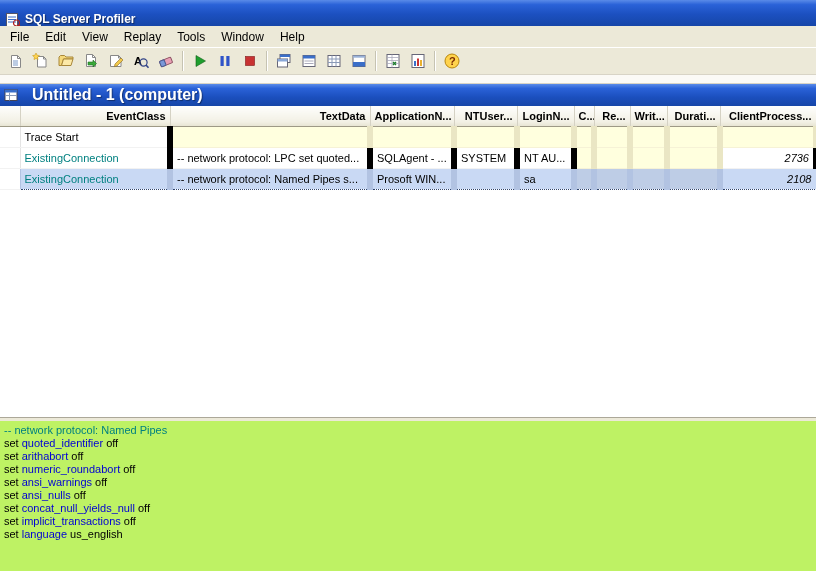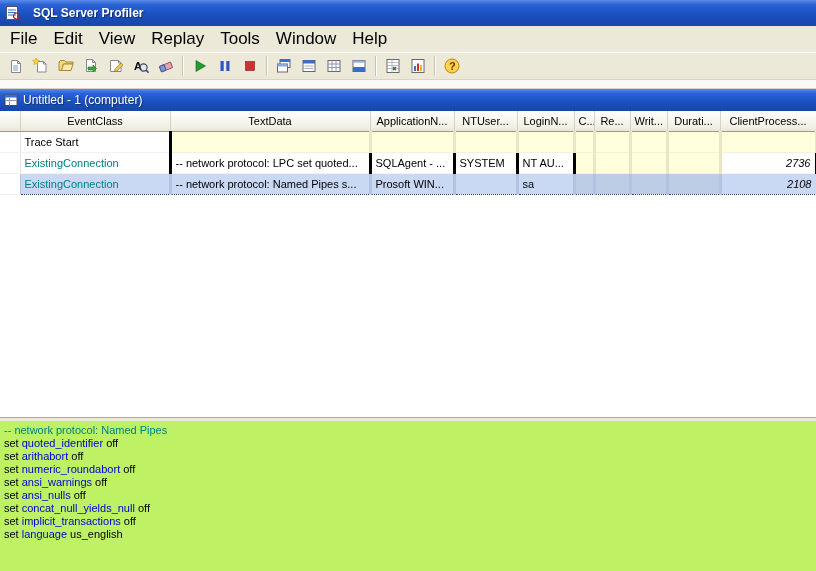--- a/index.html
+++ b/index.html
@@ -8,61 +8,61 @@
     width:816px; height:571px; overflow:hidden;
     font-family:"Liberation Sans", sans-serif;
     background:#ECE9D8;
   }
   .app { width:816px; height:571px; display:flex; flex-direction:column; }
 
   
   .titlebar {
     flex:0 0 26px; height:26px;
     background:linear-gradient(180deg,#5A8BE8 0%,#2A62D8 18%,#1C50C0 55%,#1646A8 100%);
-    display:flex; align-items:center; gap:12px; padding:0 5px;
+    display:flex; gap:4px; padding:12px 5px;
   }
   .title-text { color:#fff; font-weight:bold; font-size:12px; text-shadow:1px 1px 1px rgba(0,0,0,.45); }
 
   
   .menubar {
     flex:0 0 22px; background:#ECE9D8; display:flex; align-items:center; padding-left:2px;
     border-bottom:1px solid #FFFFFF;
   }
-  .menu-item { padding:3px 8px; font-size:17px; color:#000; cursor:default; }
+  .menu-item { padding:3px 8px; font-size:12px; color:#000; cursor:default; }
 
   
   .toolbar {
     flex:0 0 27px; background:#ECE9D8; display:flex; align-items:center;
     padding-left:4px; gap:1px; border-bottom:1px solid #D8D4C6;
   }
   .tbtn { width:24px; height:23px; display:flex; align-items:center; justify-content:center;
           border:1px solid transparent; background:transparent; padding:0; }
   .tsep { width:2px; height:20px; margin:0 3px; border-left:1px solid #C6C3B2; border-right:1px solid #FFFFFF; }
 
   .mdi-gap { flex:0 0 9px; background:#FBFAF6; border-bottom:1px solid #D8D4C6; }
 
   
   .child-titlebar {
     flex:0 0 22px;
     background:linear-gradient(180deg,#5A8BE8 0%,#2A62D8 20%,#1B4FBE 60%,#1646A8 100%);
     display:flex; align-items:center; gap:5px; padding:0 4px;
   }
-  .child-title-text { color:#fff; font-weight:normal; font-size:12px; text-shadow:1px 1px 1px rgba(0,0,0,.4); }
+  .child-title-text { color:#fff; font-weight:bold; font-size:16px; text-shadow:1px 1px 1px rgba(0,0,0,.4);margin-left:9px; }
 
   
   table.grid { border-collapse:collapse; table-layout:fixed; width:816px; background:#fff; font-size:11px; }
   th {
-    height:20px; font-weight:normal; text-align:center; padding:0 4px;
+    height:20px; font-weight:bold; text-align:right; padding:0 4px;
     background:linear-gradient(180deg,#FEFEFD 0%,#F2F0E4 80%,#E8E5D4 100%);
     border-right:1px solid #D5D2C4; border-bottom:1px solid #9E9A86;
     white-space:nowrap; overflow:hidden; cursor:default;
   }
   td {
     height:21px; padding:0 4px; white-space:nowrap; overflow:hidden; cursor:default;
-    border-right:3px solid #000000; border-bottom:1px solid #F2F2F2;
+    border-right:6px solid #000000; border-bottom:1px solid #F2F2F2;
   }
   td.m { background:#FFFFFF; border-right:1px solid #E4E4E4; }
   td.na { background:#FFFFDE; border-right-color:#EAE6C4; border-bottom-color:#F6F2D6; }
   td.event { color:#008080; }
   td.num { text-align:right;font-style:italic; }
   tr.selected td { background:#C9D9F4; border-right-color:#B2C3E2;
                    border-top:1px dotted #30456E; border-bottom:1px dotted #30456E; }
   tr.selected td.na { background:#BECDE6; }
   tr.selected td.first { border-left:1px dotted #30456E; }
   tr.selected td.last { border-right:1px dotted #30456E; }

